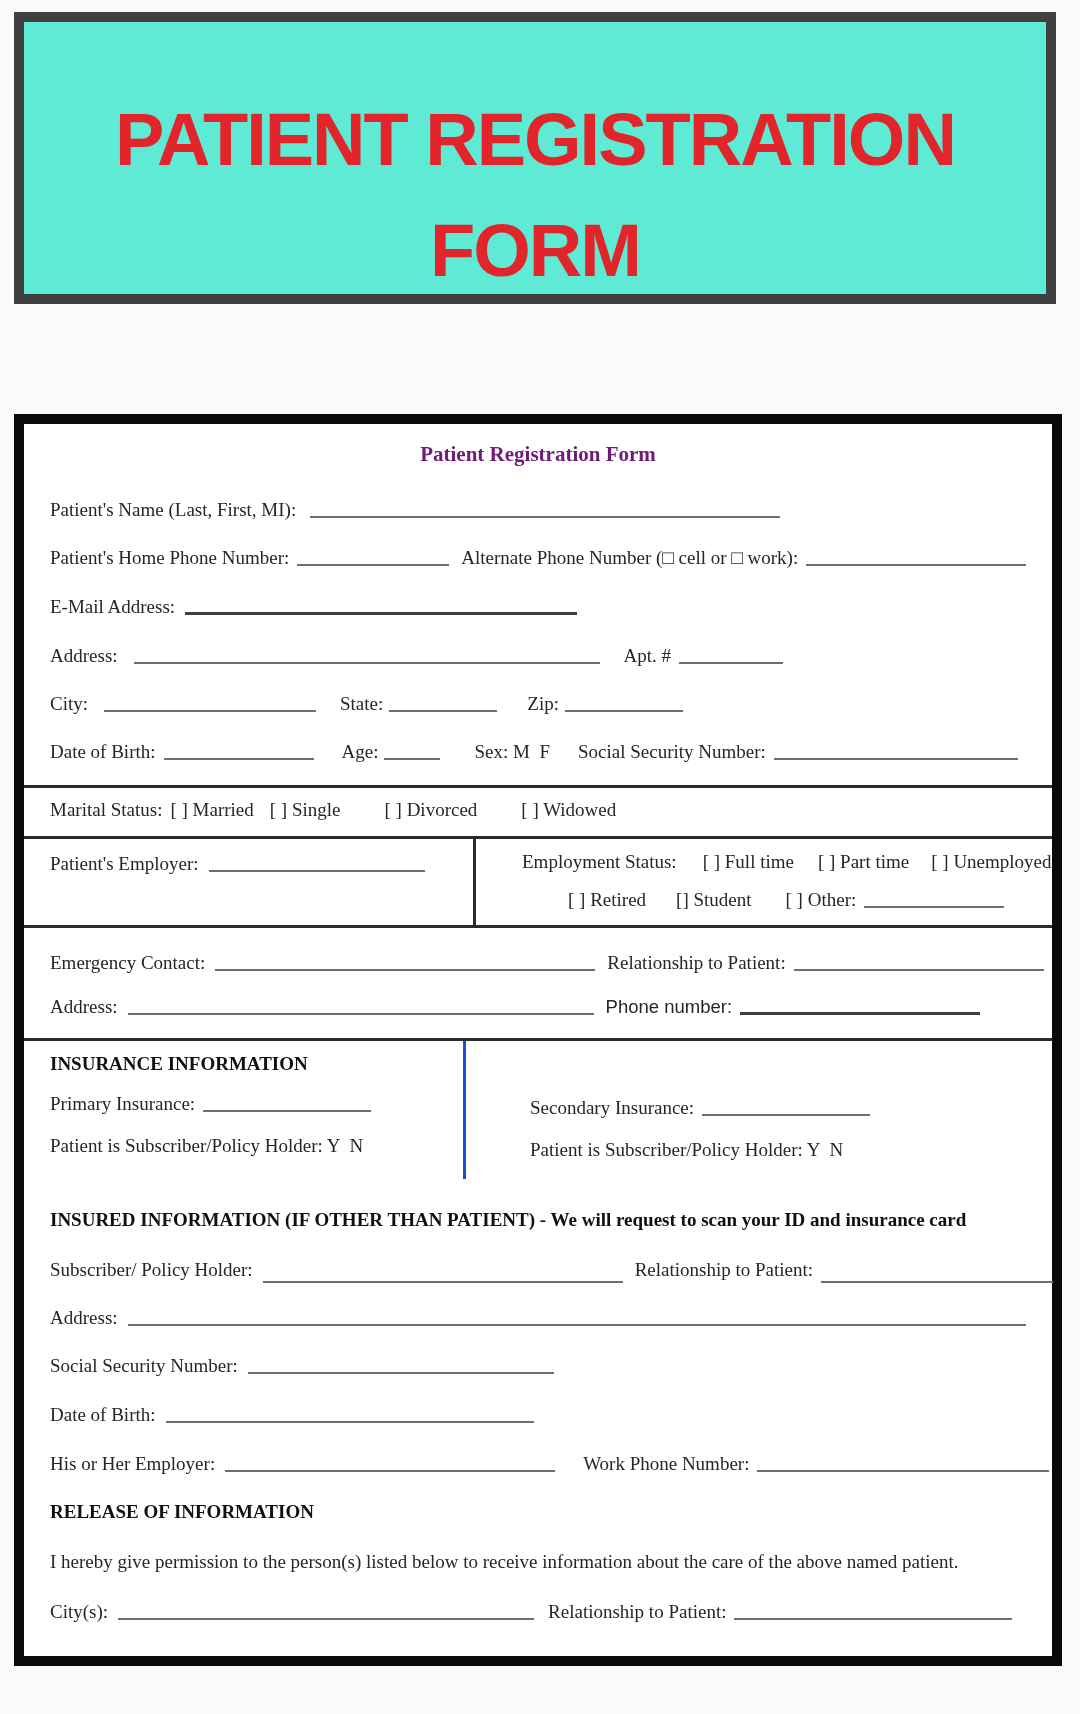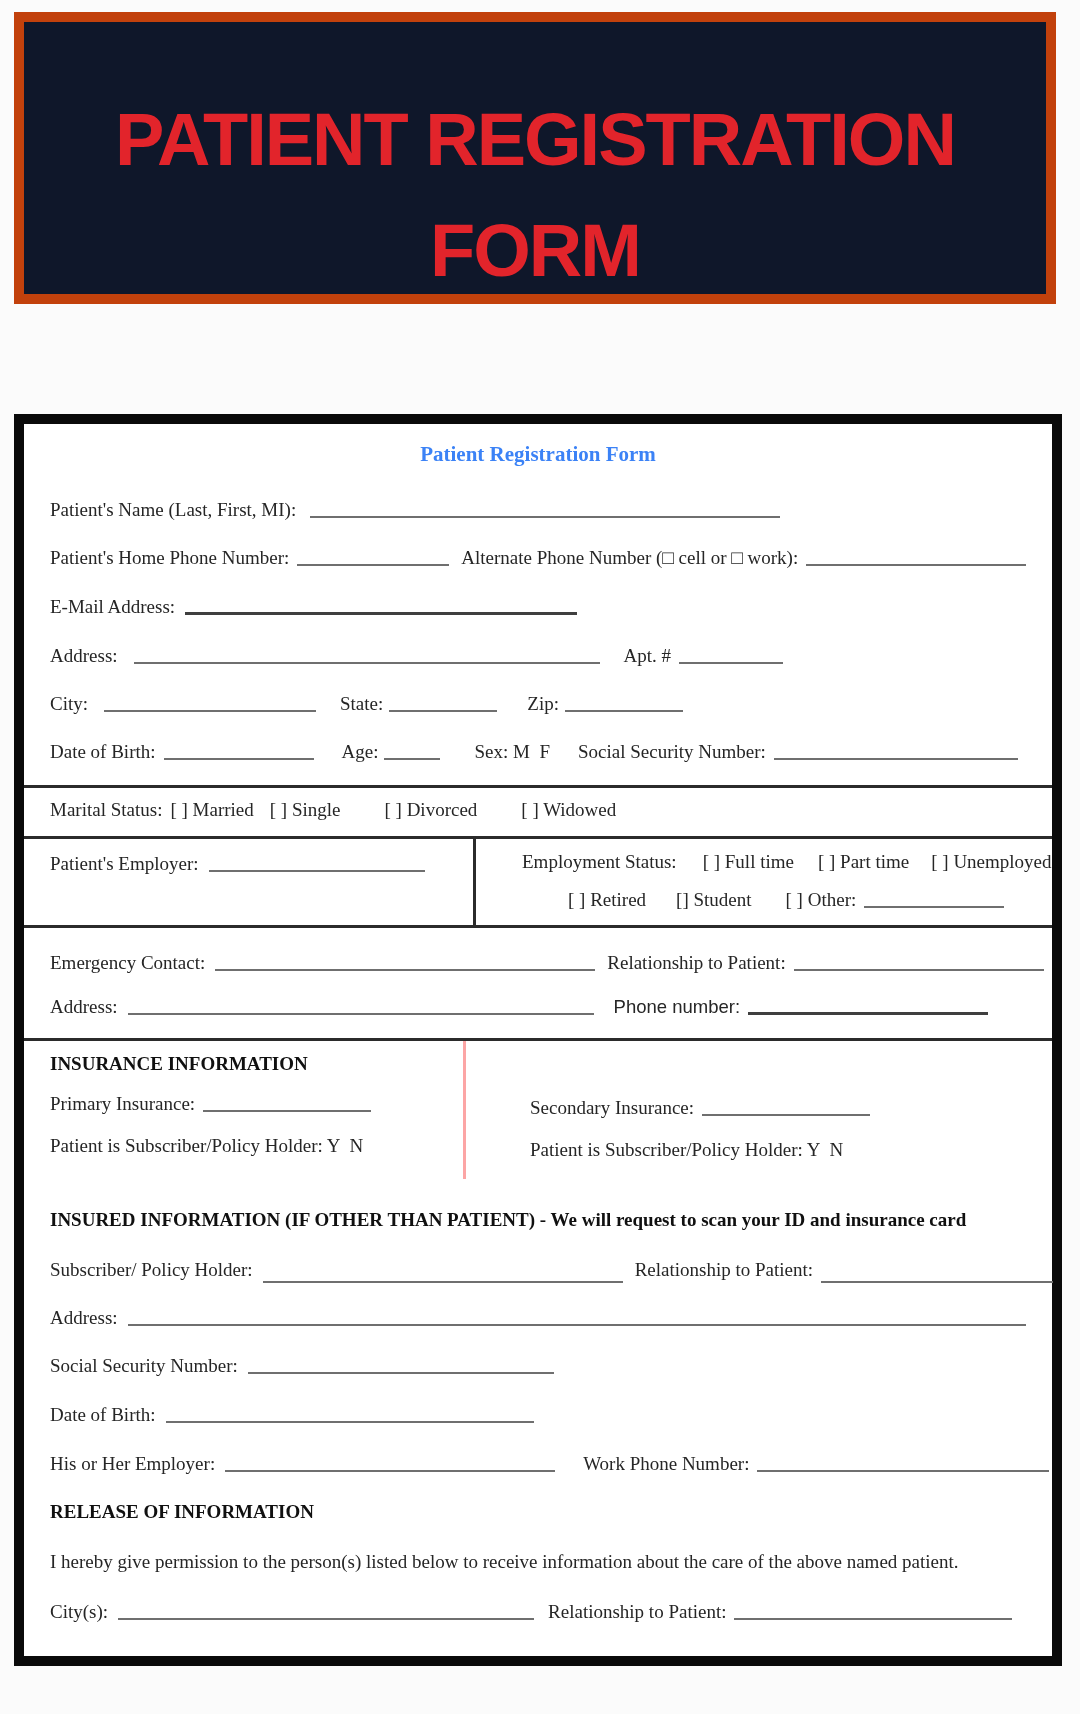--- a/index.html
+++ b/index.html
@@ -1,48 +1,48 @@
 <!DOCTYPE html>
 <html><head>
 <meta charset="utf-8">
 <style>
   html,body{margin:0;padding:0;background:#f1f1f1;}
   .page{position:relative;width:1080px;height:1714px;background:#fbfbfb;overflow:hidden;
         font-family:"Liberation Serif", serif;color:#262626;}
 
   
-  .banner{position:absolute;left:14px;top:12px;width:1042px;height:292px;background:#0f172a;
-          border:10px solid #c2410c;box-sizing:border-box;text-align:center;}
+  .banner{position:absolute;left:14px;top:12px;width:1042px;height:292px;background:#5eead4;
+          border:10px solid #404040;box-sizing:border-box;text-align:center;}
   .banner-title{margin-top:62px;font-family:"Liberation Sans", sans-serif;font-weight:bold;
                 font-size:74px;line-height:1.5;letter-spacing:-2px;}
 
   
   .formbox{position:absolute;left:14px;top:414px;width:1048px;height:1252px;background:#ffffff;
            border:10px solid #0a0a0a;box-sizing:border-box;padding:0 26px;font-size:19px;}
-  .f-title{margin-top:18px;text-align:center;font-weight:bold;font-size:21px;color:#3b82f6;}
+  .f-title{margin-top:18px;text-align:center;font-weight:bold;font-size:21px;color:#701a75;}
 
   .row{display:flex;align-items:baseline;}
   .lbl{white-space:pre-wrap;flex:none;}
   .bold{font-weight:bold;color:#101010;}
   .sans{font-family:"Liberation Sans", sans-serif;font-size:18.5px;}
 
   
   .wl{display:inline-block;flex:none;height:1px;border-bottom:2px solid #6f6f6f;transform:translateY(2px);}
   .wl.dark{border-bottom:3px solid #3f3f3f;}
   .wl.grow{flex:1;}
 
   
   .rule{border:none;border-top:3px solid #2b2b2b;margin:0 -26px;}
 
   
   .twocol{display:flex;margin:0 -26px;align-items:stretch;}
   .emp-left{width:452px;flex:none;border-right:3px solid #2b2b2b;box-sizing:border-box;
             padding:14px 0 16px 26px;}
   .emp-right{flex:1;padding:12px 26px 14px 46px;}
-  .ins-left{width:442px;flex:none;border-right:3px solid #fca5a5;box-sizing:border-box;
+  .ins-left{width:442px;flex:none;border-right:3px solid #1d4ed8;box-sizing:border-box;
             padding:12px 0 18px 26px;}
   .ins-right{flex:1;padding:0 26px 18px 64px;}
 
   .opt{white-space:pre-wrap;flex:none;}
 </style>
 </head>
 <body>
 
 <div class="page">
 
@@ -140,21 +140,21 @@
     <div class="row" style="margin-top:24px;">
       <span class="lbl">Emergency Contact:</span>
       <span class="wl" style="width:380px;margin-left:10px;"></span>
       <span class="lbl" style="margin-left:12px;">Relationship to Patient:</span>
       <span class="wl" style="width:250px;margin-left:8px;"></span>
     </div>
 
     <div class="row" style="margin-top:22px;">
       <span class="lbl">Address:</span>
       <span class="wl" style="width:466px;margin-left:10px;"></span>
-      <span class="lbl sans" style="margin-left:20px;">Phone number:</span>
+      <span class="lbl sans" style="margin-left:12px;">Phone number:</span>
       <span class="wl dark" style="width:240px;margin-left:8px;"></span>
     </div>
 
     <hr class="rule" style="margin-top:20px;">
 
     <div class="twocol">
       <div class="ins-left">
         <div class="row">
           <span class="lbl bold">INSURANCE INFORMATION</span>
         </div>

